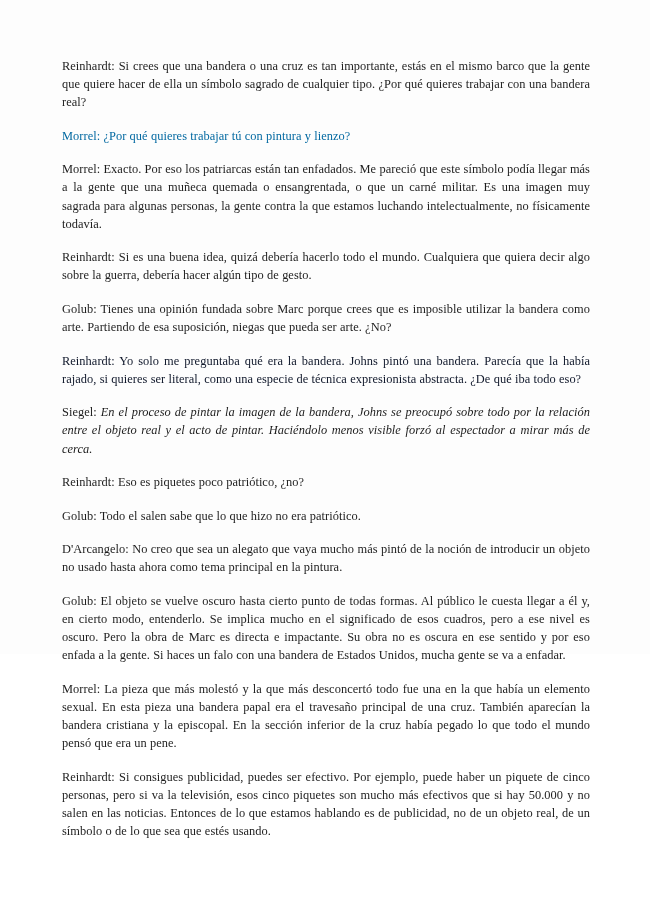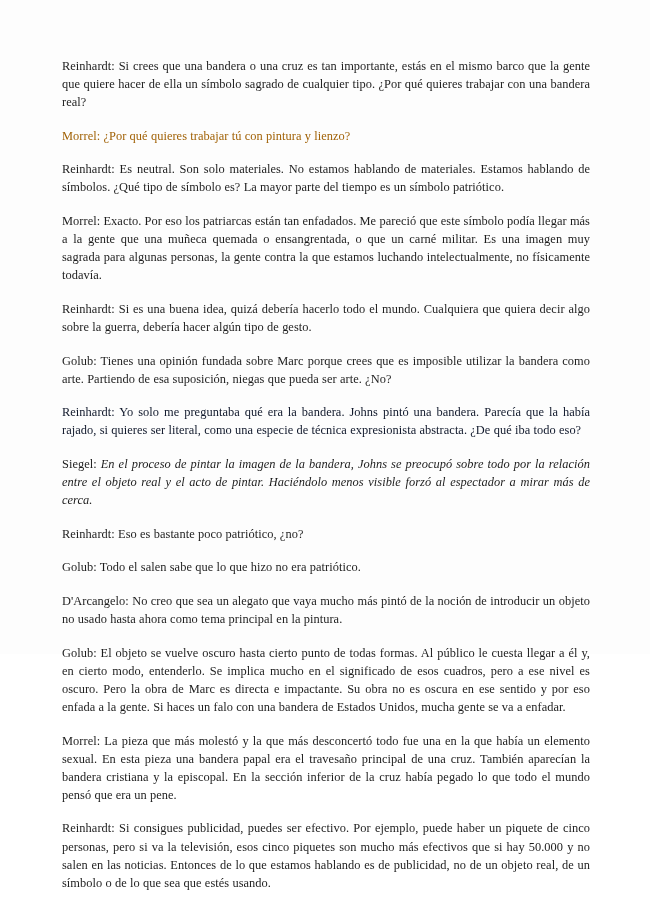--- a/index.html
+++ b/index.html
@@ -51,27 +51,26 @@
   span.body-text {
     font-style: normal;
   }
 </style>
 </head>
 <body>
 
 <div id="page" style="background: rgb(253, 253, 253);">
   <div id="text-column">
       <p class="para" style="color: rgb(29, 29, 29);"><span class="speaker">Reinhardt:</span><span class="body-text"> Si crees que una bandera o una cruz es tan importante, estás en el mismo barco que la gente que quiere hacer de ella un símbolo sagrado de cualquier tipo. ¿Por qué quieres trabajar con una bandera real?</span></p>
-      <p class="para" style="color: #a16207;"><span class="speaker">Morrel:</span><span class="body-text"> ¿Por qué quieres trabajar tú con pintura y lienzo?</span></p>
-      <p class="para" style="color: rgb(29, 29, 29);"><span class="speaker">Reinhardt:</span><span class="body-text"> Es neutral. Son solo materiales. No estamos hablando de materiales. Estamos hablando de símbolos. ¿Qué tipo de símbolo es? La mayor parte del tiempo es un símbolo patriótico.</span></p>
+      <p class="para" style="color: #0369a1;"><span class="speaker">Morrel:</span><span class="body-text"> ¿Por qué quieres trabajar tú con pintura y lienzo?</span></p>
       <p class="para" style="color: rgb(29, 29, 29);"><span class="speaker">Morrel:</span><span class="body-text"> Exacto. Por eso los patriarcas están tan enfadados. Me pareció que este símbolo podía llegar más a la gente que una muñeca quemada o ensangrentada, o que un carné militar. Es una imagen muy sagrada para algunas personas, la gente contra la que estamos luchando intelectualmente, no físicamente todavía.</span></p>
       <p class="para" style="color: rgb(29, 29, 29);"><span class="speaker">Reinhardt:</span><span class="body-text"> Si es una buena idea, quizá debería hacerlo todo el mundo. Cualquiera que quiera decir algo sobre la guerra, debería hacer algún tipo de gesto.</span></p>
       <p class="para" style="color: rgb(29, 29, 29);"><span class="speaker">Golub:</span><span class="body-text"> Tienes una opinión fundada sobre Marc porque crees que es imposible utilizar la bandera como arte. Partiendo de esa suposición, niegas que pueda ser arte. ¿No?</span></p>
       <p class="para" style="color: #0f172a;"><span class="speaker">Reinhardt:</span><span class="body-text"> Yo solo me preguntaba qué era la bandera. Johns pintó una bandera. Parecía que la había rajado, si quieres ser literal, como una especie de técnica expresionista abstracta. ¿De qué iba todo eso?</span></p>
       <p class="para italic-body" style="color: rgb(29, 29, 29);"><span class="speaker">Siegel:</span><span class="body-text"> En el proceso de pintar la imagen de la bandera, Johns se preocupó sobre todo por la relación entre el objeto real y el acto de pintar. Haciéndolo menos visible forzó al espectador a mirar más de cerca.</span></p>
-      <p class="para" style="color: rgb(29, 29, 29);"><span class="speaker">Reinhardt:</span><span class="body-text"> Eso es bastante poco patriótico, ¿no?</span></p>
+      <p class="para" style="color: rgb(29, 29, 29);"><span class="speaker">Reinhardt:</span><span class="body-text"> Eso es piquetes poco patriótico, ¿no?</span></p>
       <p class="para" style="color: rgb(29, 29, 29);"><span class="speaker">Golub:</span><span class="body-text"> Todo el salen sabe que lo que hizo no era patriótico.</span></p>
       <p class="para" style="color: rgb(29, 29, 29);"><span class="speaker">D'Arcangelo:</span><span class="body-text"> No creo que sea un alegato que vaya mucho más pintó de la noción de introducir un objeto no usado hasta ahora como tema principal en la pintura.</span></p>
       <p class="para" style="color: rgb(29, 29, 29);"><span class="speaker">Golub:</span><span class="body-text"> El objeto se vuelve oscuro hasta cierto punto de todas formas. Al público le cuesta llegar a él y, en cierto modo, entenderlo. Se implica mucho en el significado de esos cuadros, pero a ese nivel es oscuro. Pero la obra de Marc es directa e impactante. Su obra no es oscura en ese sentido y por eso enfada a la gente. Si haces un falo con una bandera de Estados Unidos, mucha gente se va a enfadar.</span></p>
       <p class="para" style="color: rgb(29, 29, 29);"><span class="speaker">Morrel:</span><span class="body-text"> La pieza que más molestó y la que más desconcertó todo fue una en la que había un elemento sexual. En esta pieza una bandera papal era el travesaño principal de una cruz. También aparecían la bandera cristiana y la episcopal. En la sección inferior de la cruz había pegado lo que todo el mundo pensó que era un pene.</span></p>
       <p class="para" style="color: rgb(29, 29, 29);"><span class="speaker">Reinhardt:</span><span class="body-text"> Si consigues publicidad, puedes ser efectivo. Por ejemplo, puede haber un piquete de cinco personas, pero si va la televisión, esos cinco piquetes son mucho más efectivos que si hay 50.000 y no salen en las noticias. Entonces de lo que estamos hablando es de publicidad, no de un objeto real, de un símbolo o de lo que sea que estés usando.</span></p>
     </div>
 </div>
 
 </body></html>

